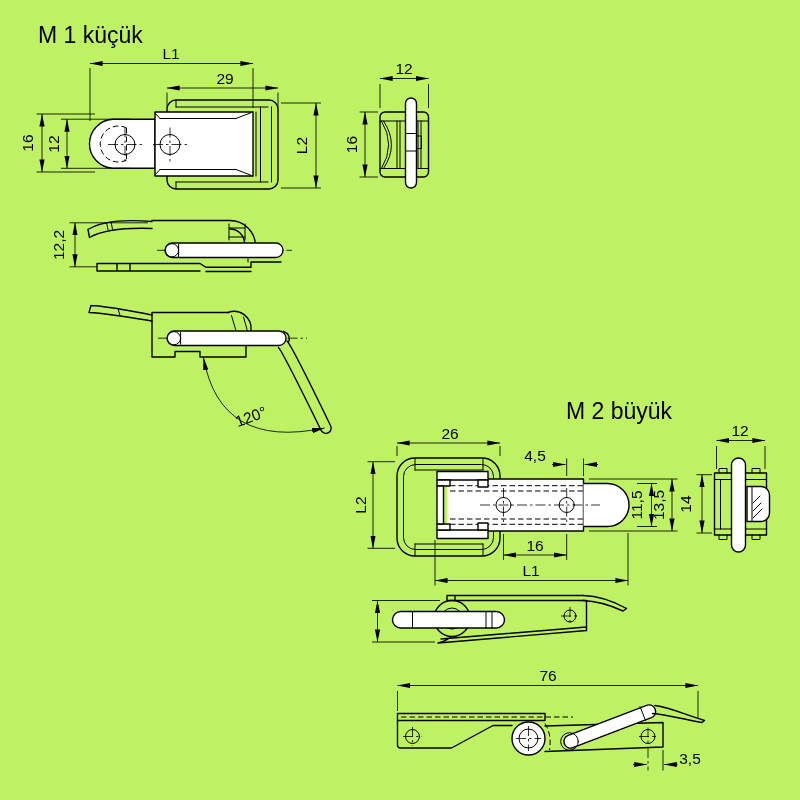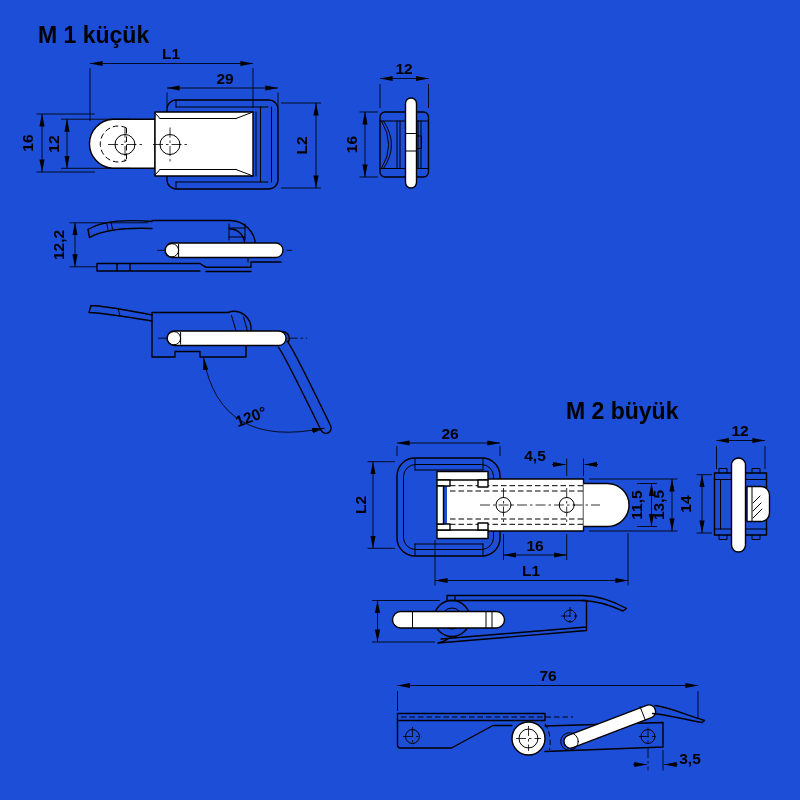--- a/index.html
+++ b/index.html
@@ -1,16 +1,16 @@
 <!DOCTYPE html>
 <html><head>
 <meta charset="utf-8">
 <style>
   html,body{margin:0;padding:0;background:#ffffff;}
-  .stage{position:relative;width:800px;height:800px;background:#1d4ed8;overflow:hidden;font-weight:bold;}
+  .stage{position:relative;width:800px;height:800px;background:#bef264;overflow:hidden;}
   svg{display:block;}
   svg text{font-family:"Liberation Sans","DejaVu Sans",sans-serif;font-size:15.5px;fill:#000;}
   svg text.title{font-size:23px;}
   .o{fill:none;stroke:#000;stroke-width:1.4;stroke-linejoin:round;stroke-linecap:round;}
   .ot{fill:none;stroke:#000;stroke-width:1;stroke-linejoin:round;stroke-linecap:round;}
   .of{fill:#fff;stroke:#000;stroke-width:1.4;stroke-linejoin:round;}
   .h{fill:none;stroke:#000;stroke-width:1;stroke-dasharray:5.5 3;}
   .c{fill:none;stroke:#000;stroke-width:0.8;stroke-dasharray:10 3 2.5 3;}
   .d{fill:none;stroke:#000;stroke-width:0.85;}
   .dl{fill:none;stroke:#000;stroke-width:0.85;marker-start:url(#ah);marker-end:url(#ah);}

